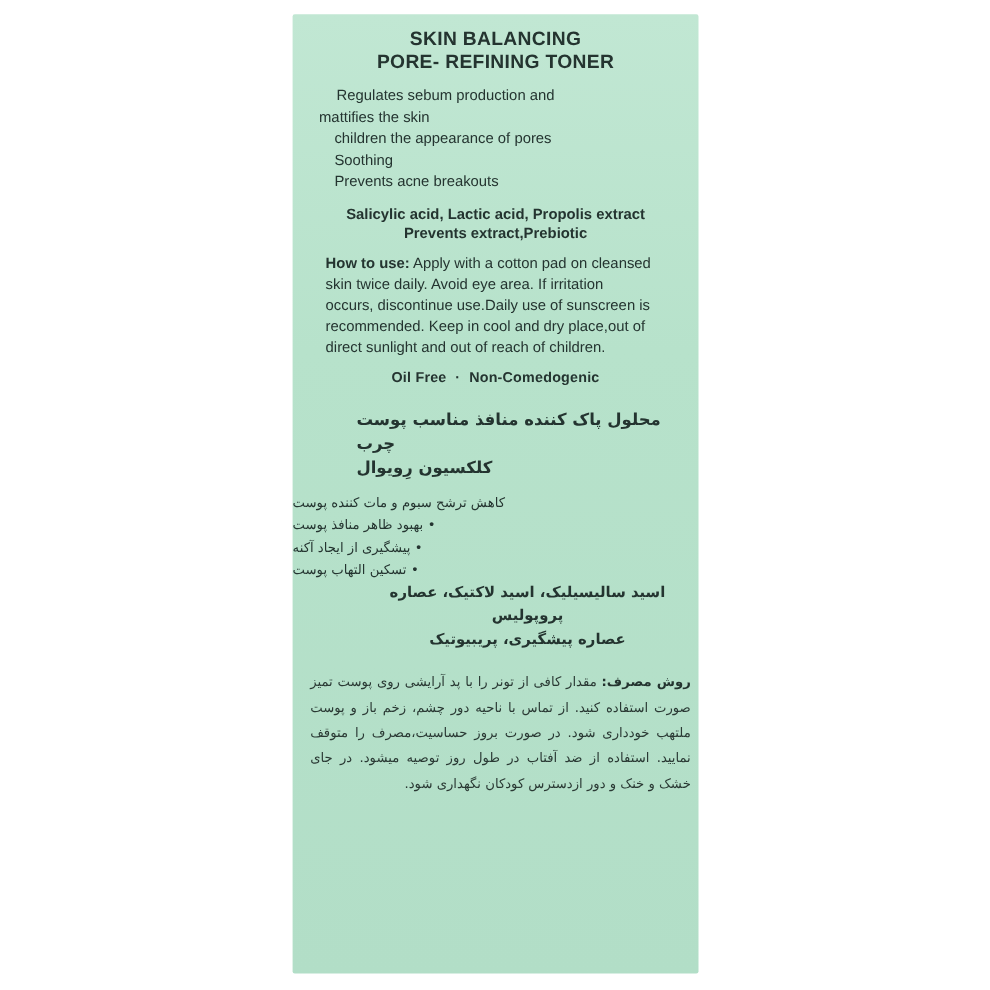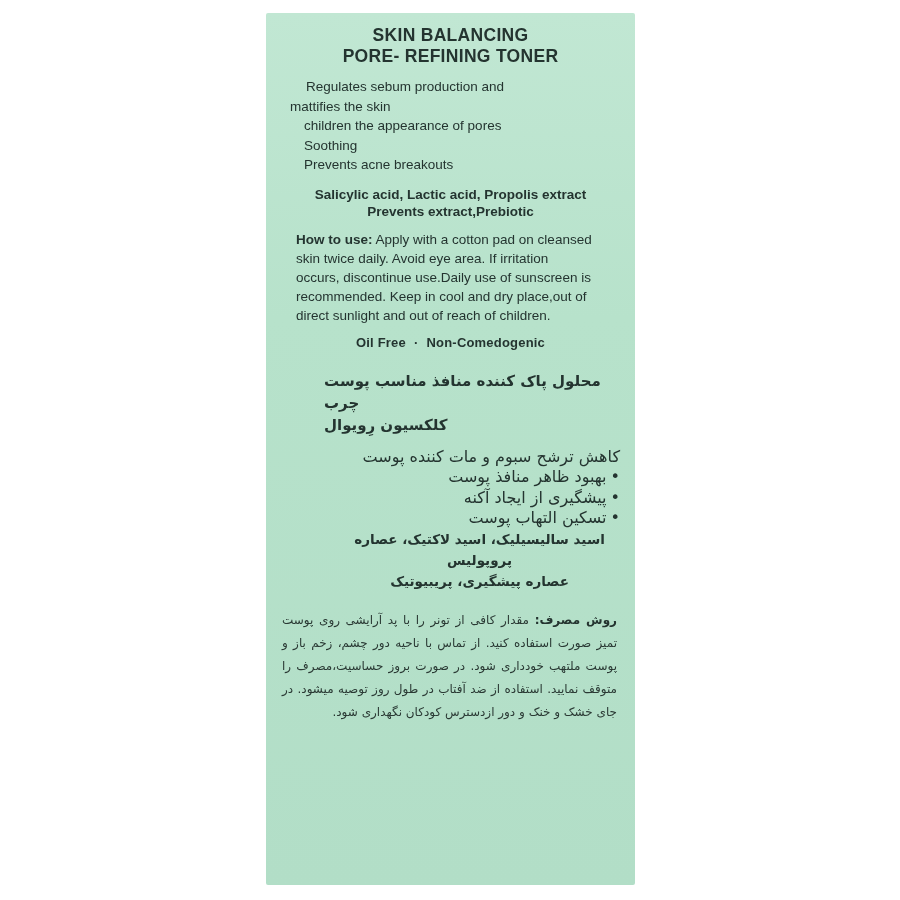--- a/index.html
+++ b/index.html
@@ -61,35 +61,35 @@
     margin-top: 20px;
     padding-left: 58px;
     text-align: left;
     font-weight: bold;
     font-size: 15px;
     line-height: 22px;
   }
   .fa-features {
     margin-top: 11px;
     padding-right: 15px;
-    text-align: right;
-    font-size: 16px;
+    text-align: left;
+    font-size: 12px;
     line-height: 20.5px;
   }
   .fa-features .blt { display: inline-block; margin-left: 4px; }
   .fa-ing {
     padding-left: 58px;
     text-align: center;
     font-weight: bold;
     font-size: 13.5px;
     line-height: 21px;
   }
   .fa-howto {
     margin: 17px 0 0 0;
-    padding: 0 18px 0 16px;
+    padding: 0 7px 0 16px;
     font-size: 12px;
     line-height: 23px;
     text-align: justify;
     text-align-last: right;
     color: #2a3934;
   }
   .fa-howto b { font-weight: bold; color: #243430; }
   p { margin: 0; }
 </style>
 </head>

